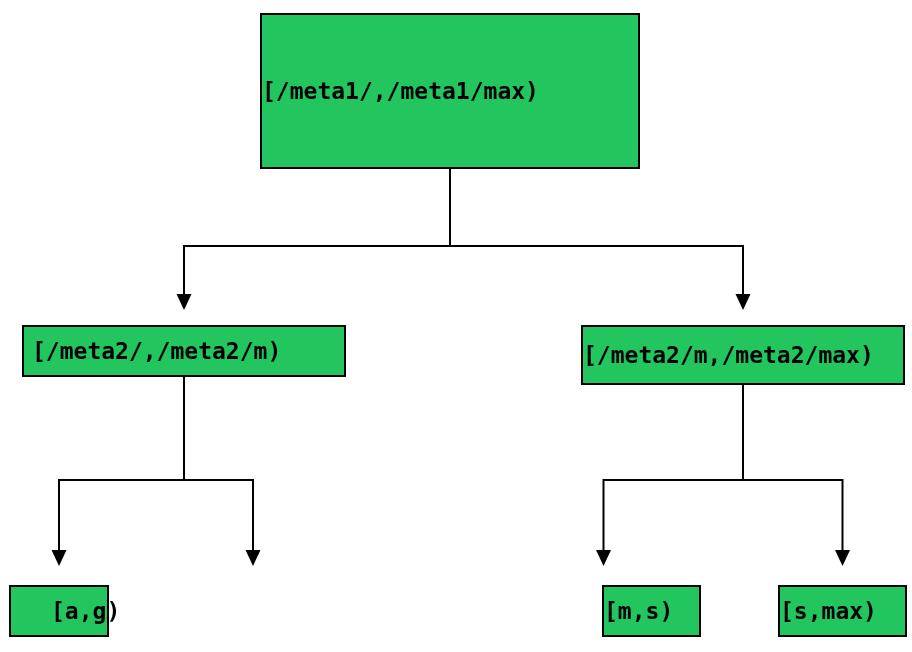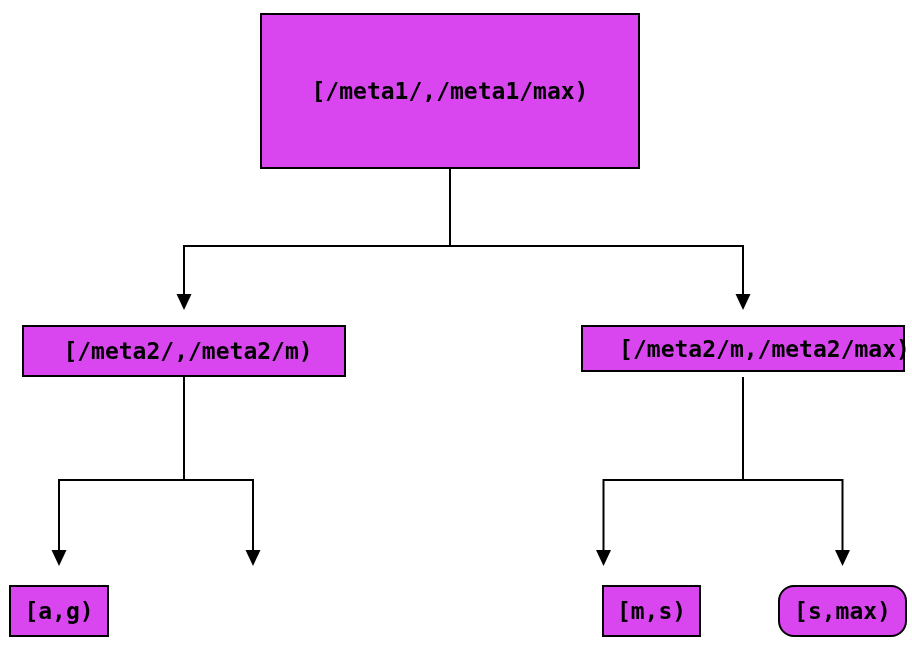--- a/index.html
+++ b/index.html
@@ -19,39 +19,38 @@
     position: absolute;
     left: 0;
     top: 0;
     width: 912px;
     height: 652px;
   }
   .node {
     position: absolute;
     box-sizing: border-box;
     border: 2px solid #000000;
-    background: #d946ef;
+    background: #22c55e;
     display: flex;
     align-items: center;
-    justify-content: center;
   }
   .node-label {
     color: #000000;
     font-size: 23px;
     font-weight: bold;
     white-space: nowrap;
     letter-spacing: 0;
   }
   .node-root   { left: 260px; top: 13px;  width: 380px; height: 156px; }
   .node-l2a    { left: 22px;  top: 325px; width: 324px; height: 52px; padding-left: 8px; }
-  .node-l2b    { left: 581px; top: 325px; width: 324px; height: 47px; padding-left: 43px; }
-  .node-leaf1  { left: 9px;   top: 585px; width: 100px; height: 52px; }
+  .node-l2b    { left: 581px; top: 325px; width: 324px; height: 60px; }
+  .node-leaf1  { left: 9px;   top: 585px; width: 100px; height: 52px; padding-left: 40px; }
   .node-leaf2  { left: 203px; top: 585px; width: 100px; height: 52px; }
   .node-leaf3  { left: 554px; top: 585px; width: 99px;  height: 52px; margin-left: 48px; }
-  .node-leaf4  { left: 778px; top: 585px; width: 129px; height: 52px; border-radius: 16px; }
+  .node-leaf4  { left: 778px; top: 585px; width: 129px; height: 52px; }
   .edge {
     fill: none;
     stroke: #000000;
     stroke-width: 2;
   }
   .arrowhead {
     fill: #000000;
     stroke: none;
   }
 </style>

